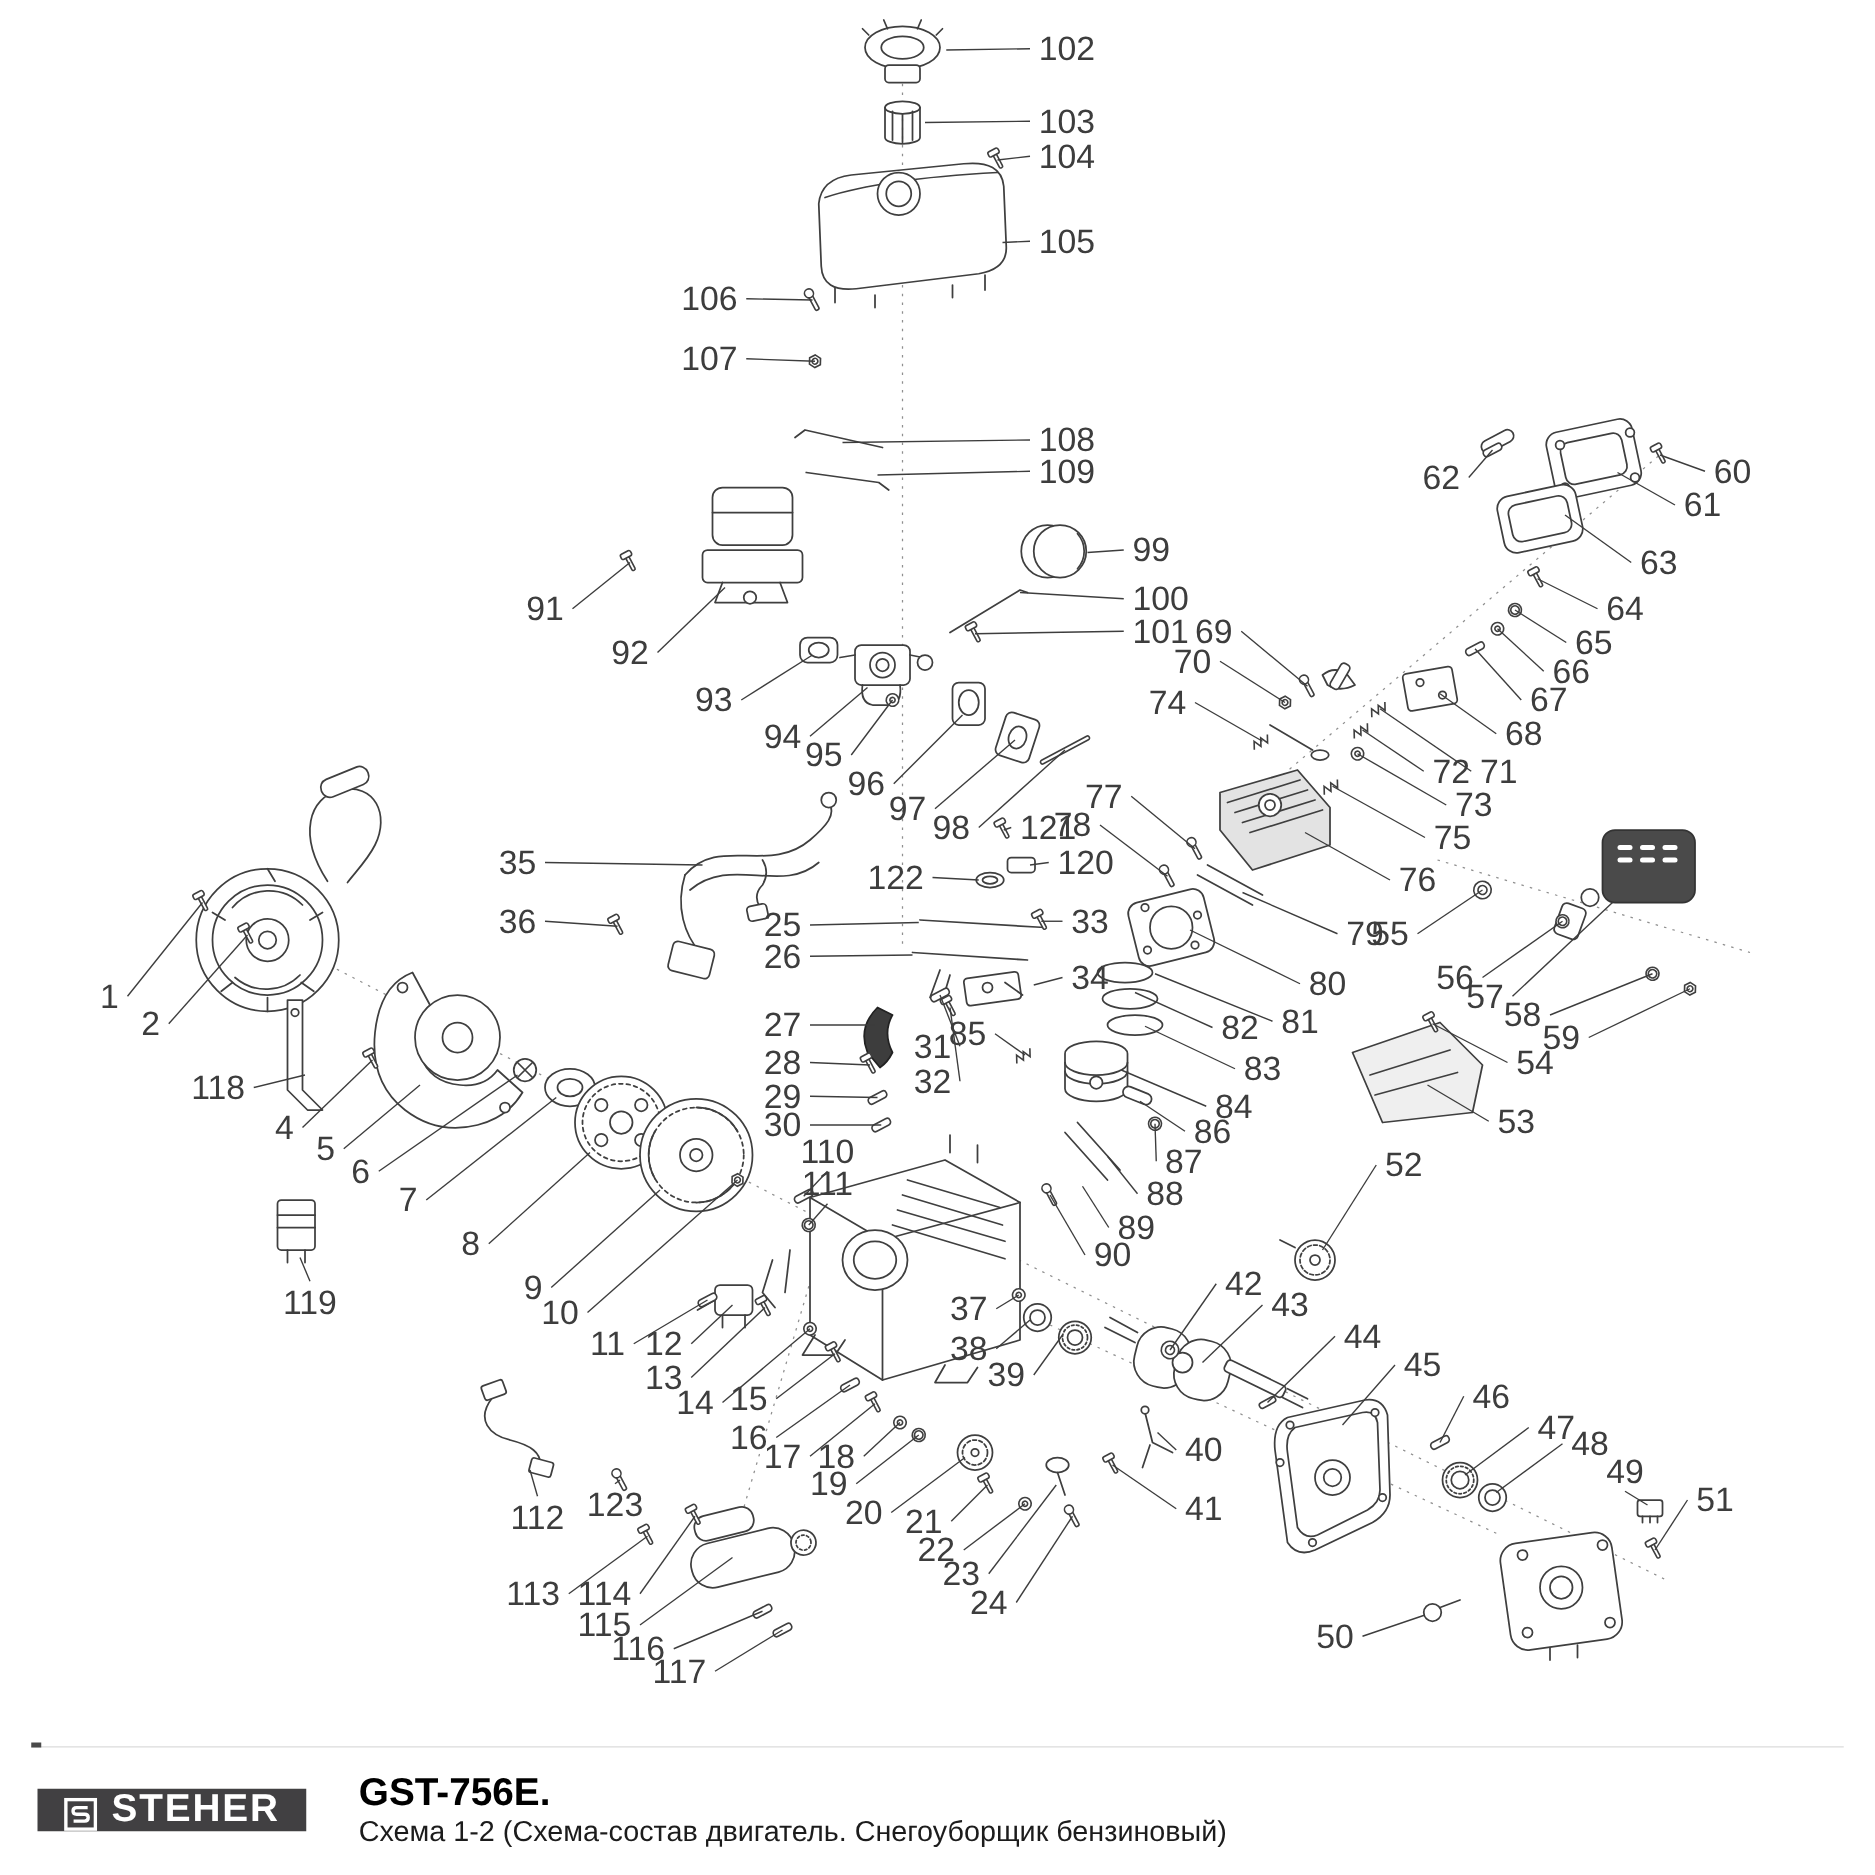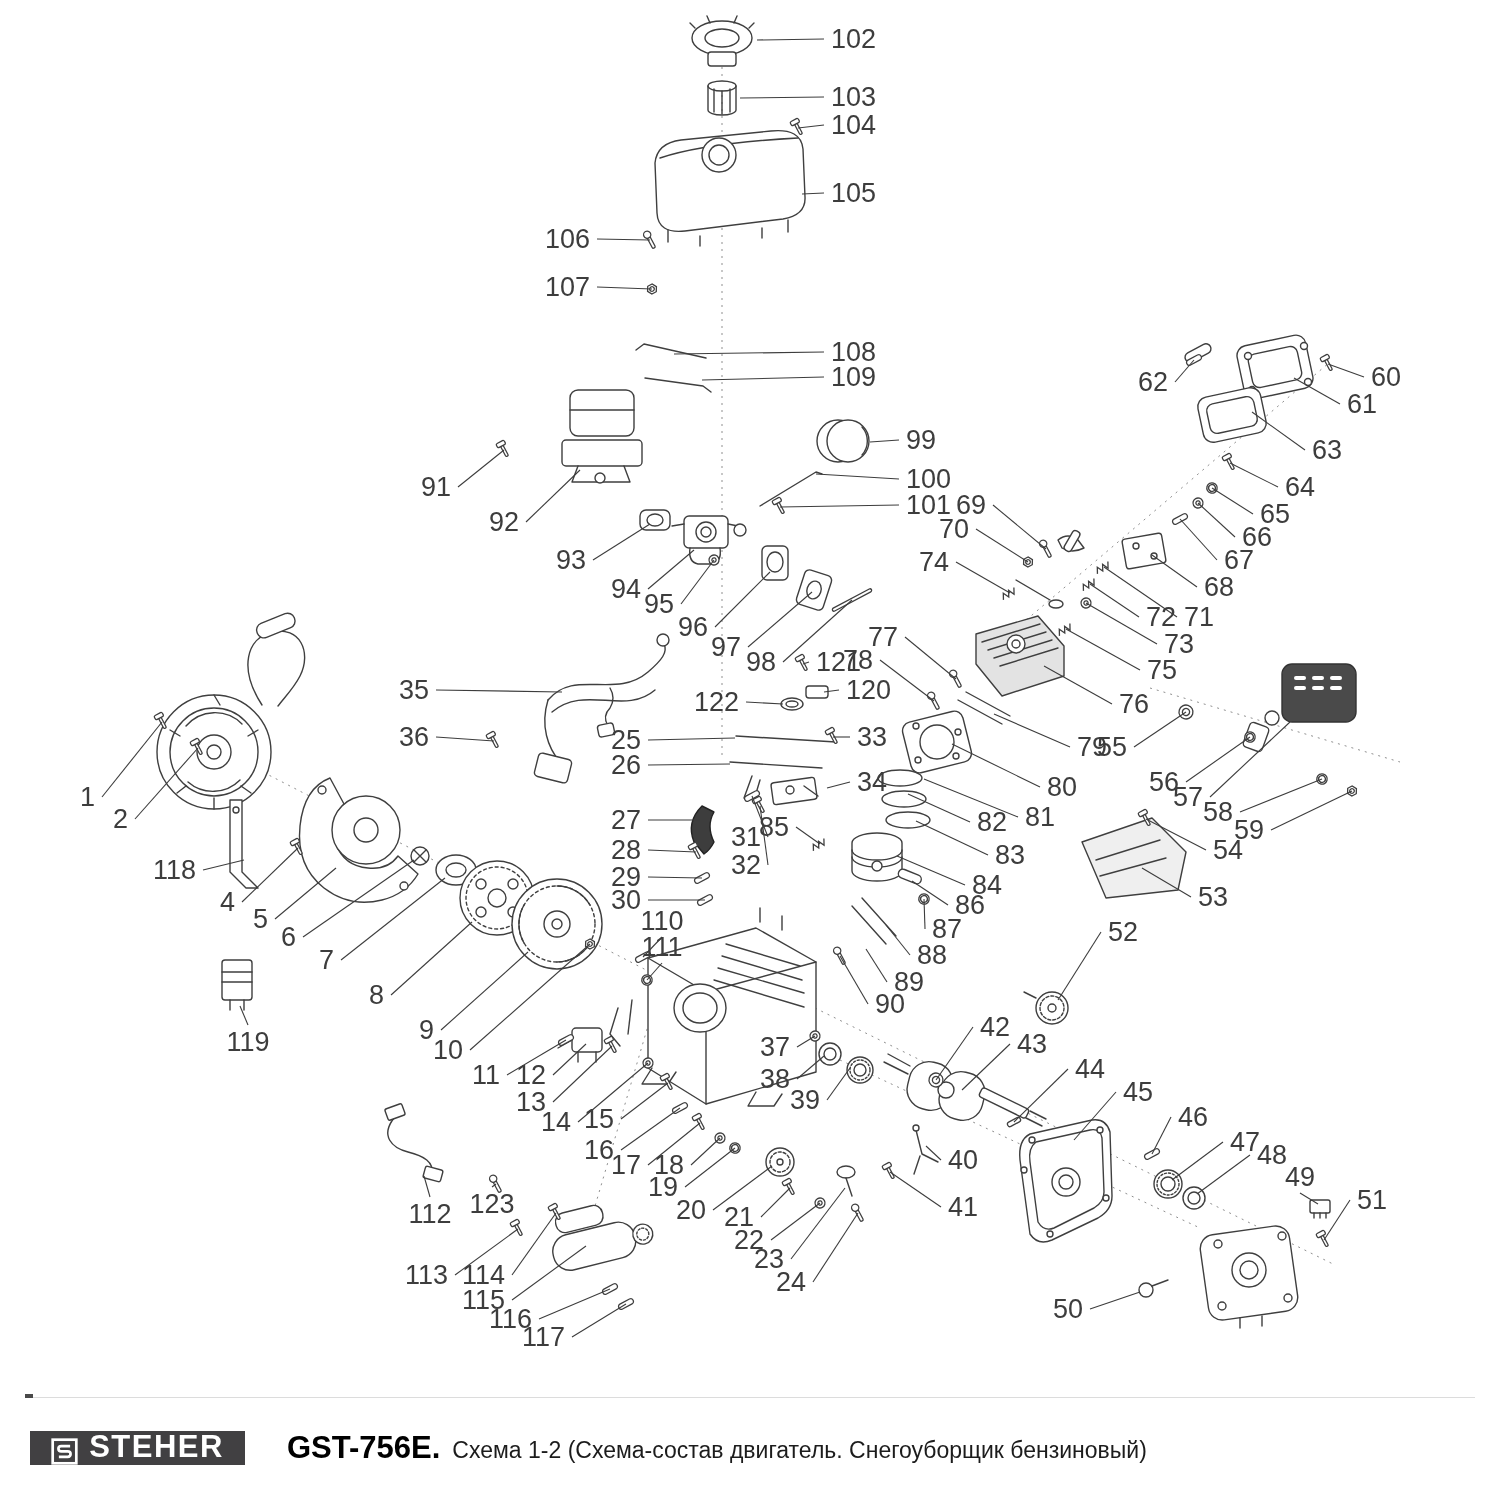--- a/index.html
+++ b/index.html
@@ -8,21 +8,21 @@
   .leader{stroke:#3d3d3d;stroke-width:1.1;}
   .callout-num{font-family:"Liberation Sans",sans-serif;font-size:27px;fill:#3d3d3d;}
   .glyph{stroke:#3f3f3f;stroke-width:1.3;fill:#fff;}
   .art{stroke:#3f3f3f;stroke-width:1.4;fill:none;stroke-linecap:round;stroke-linejoin:round;}
   .guides{stroke:#8f8f8f;stroke-width:1;stroke-dasharray:2 5;fill:none;}
   .divider{position:absolute;left:25px;right:25px;top:1397px;height:1px;background:#dcdcdc;}
   .divider-tick{position:absolute;left:25px;top:1394px;width:8px;height:4px;background:#4a4a4a;}
   .footer-row{position:absolute;left:30px;top:1424px;height:47px;display:flex;align-items:center;}
   .logo{width:215px;height:34px;background:#414042;color:#fff;display:flex;align-items:flex-end;justify-content:center;gap:11px;}
   .logo-text{font-weight:bold;font-size:31px;letter-spacing:1.5px;}
-  .caption{margin-left:42px;display:flex;align-items:baseline;white-space:nowrap;}
+  .caption{margin-left:42px;display:flex;align-items:baseline;white-space:nowrap;flex-direction:column;}
   .model{font-weight:bold;font-size:31px;color:#000;margin-right:12px;}
   .scheme{font-size:23px;color:#1c1c1c;}
 </style>
 </head>
 <body>
 
 <div class="page">
 
   <svg id="diagram-svg" width="1500" height="1395" viewBox="0 0 1500 1395">
 

